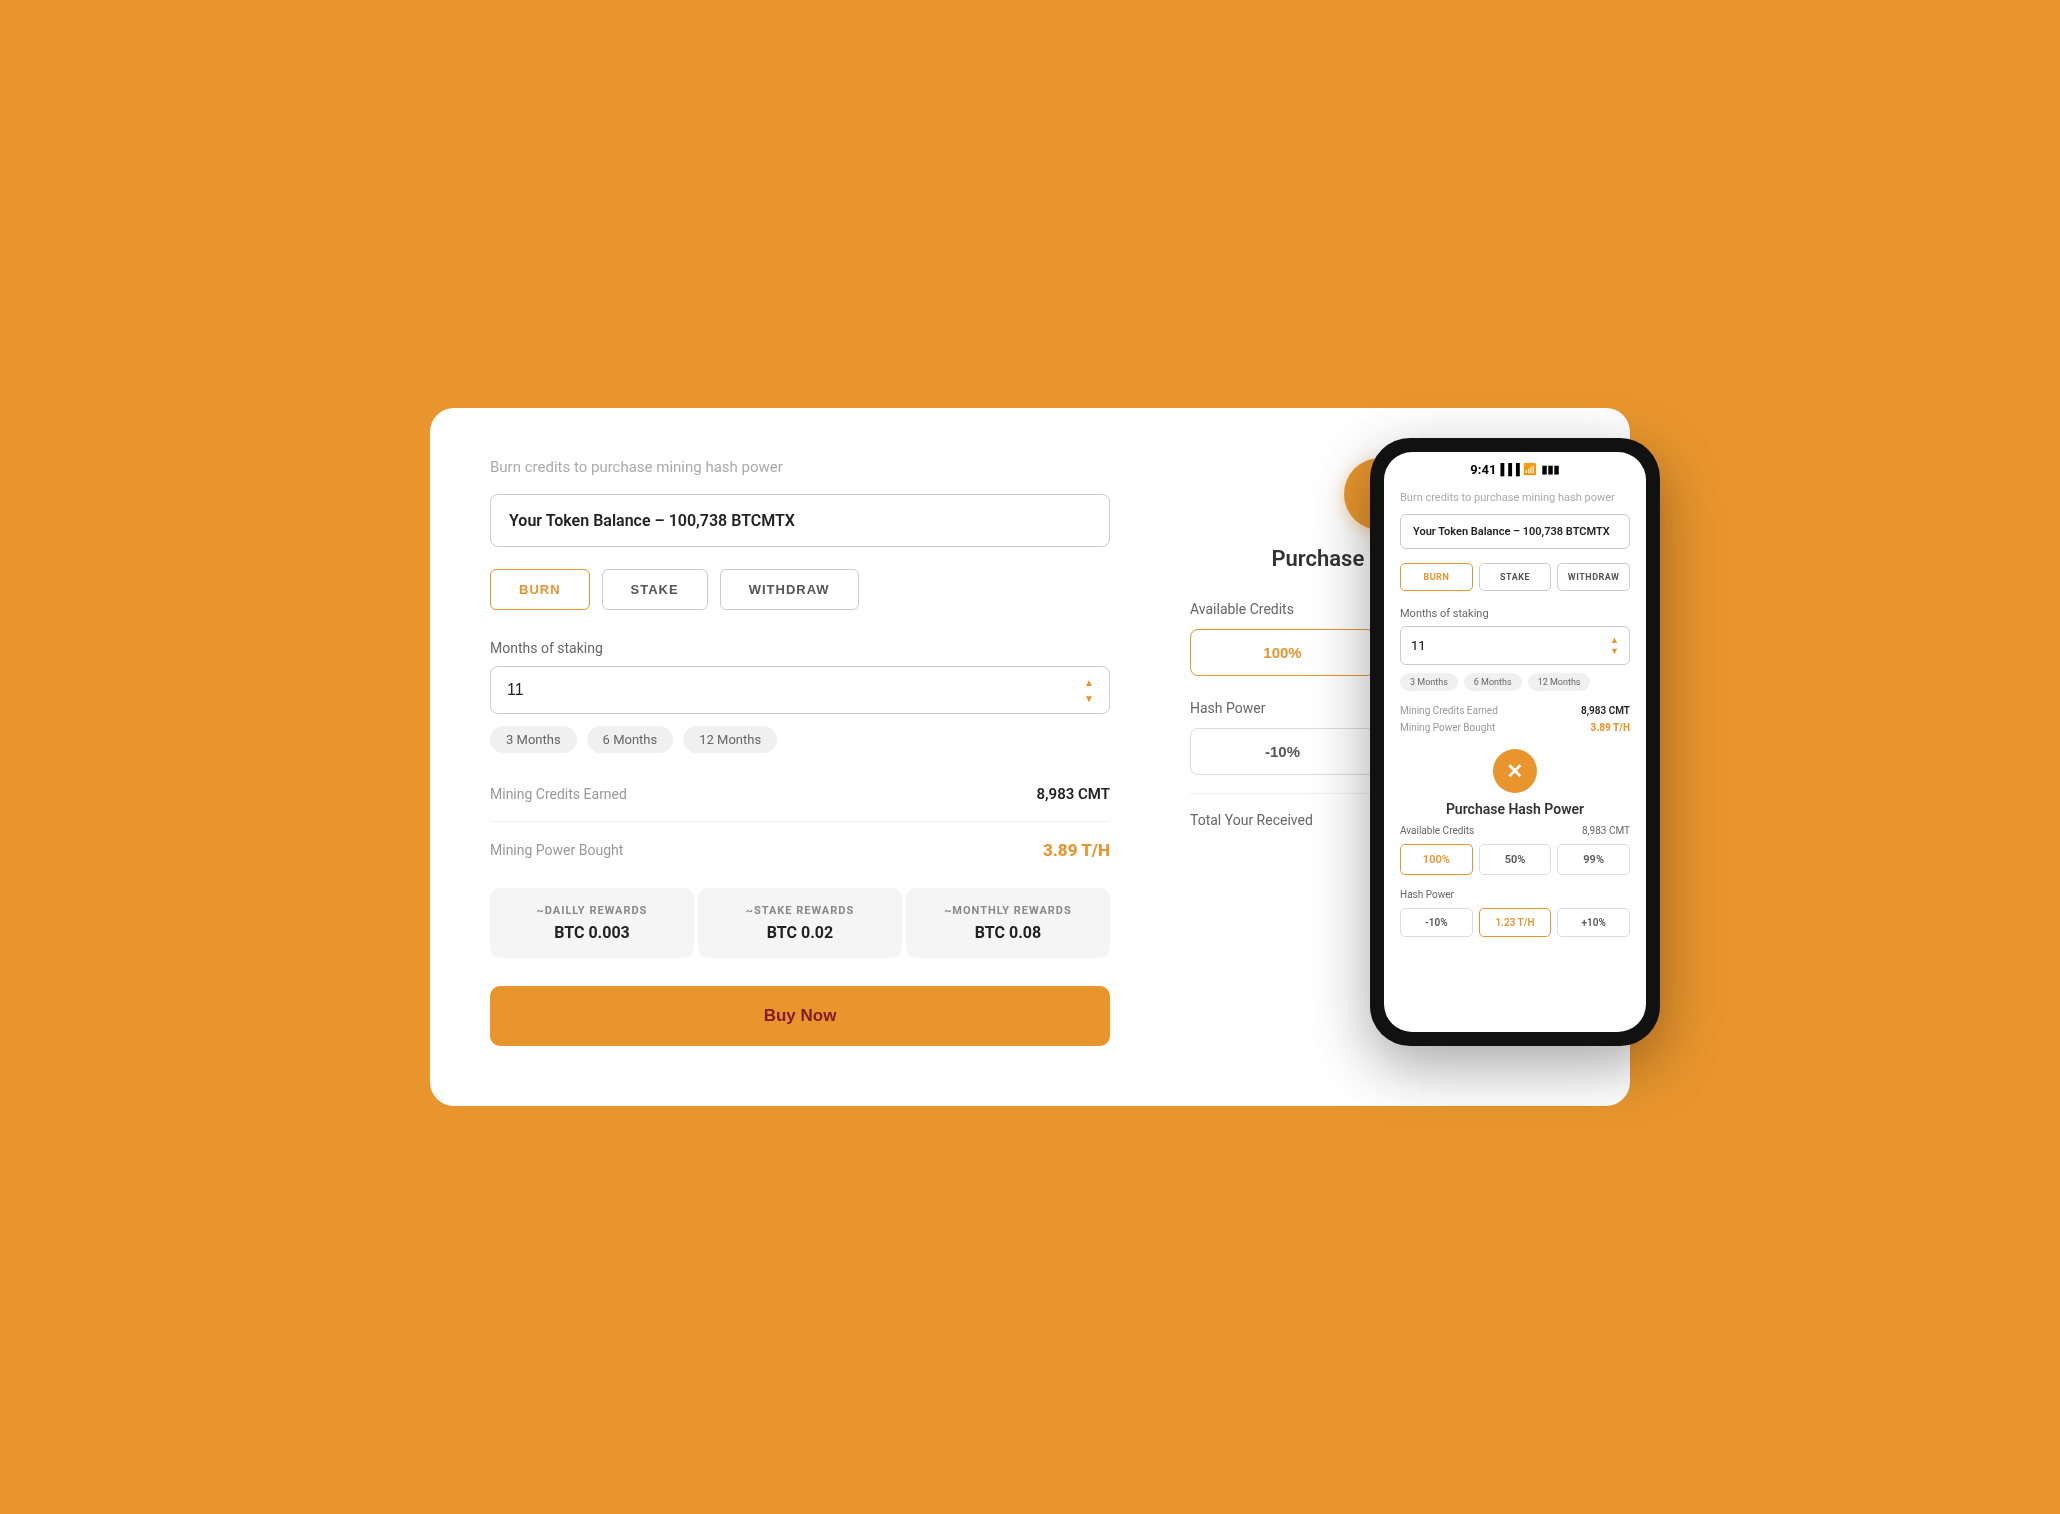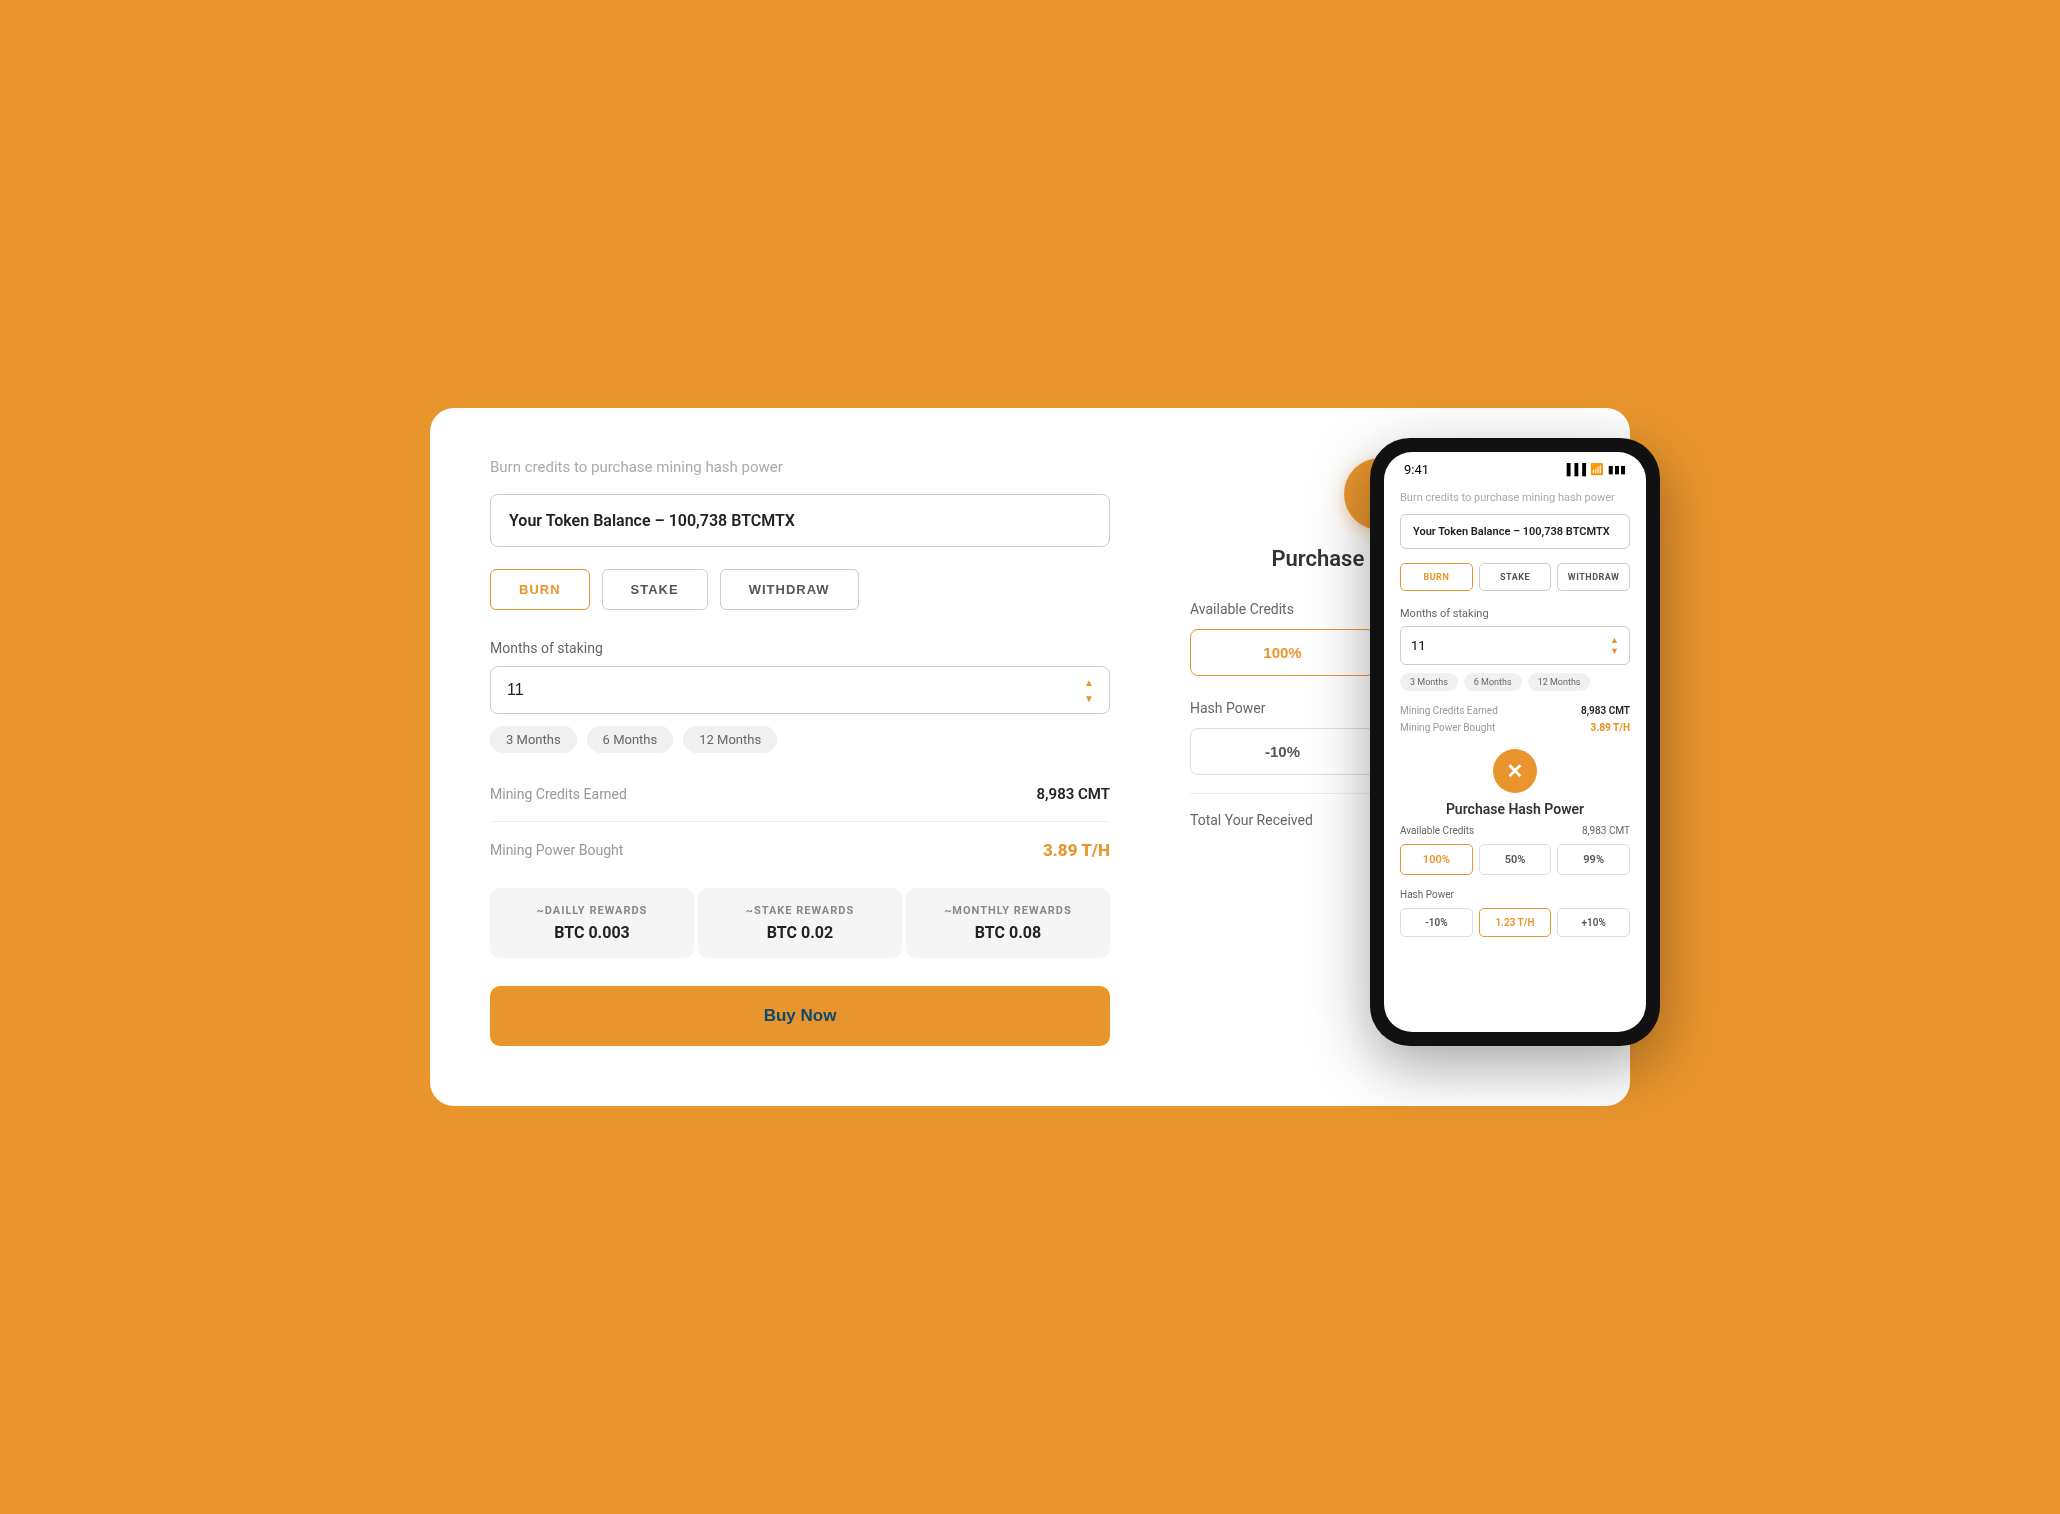--- a/index.html
+++ b/index.html
@@ -153,21 +153,21 @@
       margin-bottom: 6px;
     }
     .reward-value {
       font-size: 16px;
       font-weight: 700;
       color: #222;
     }
     .buy-btn {
       width: 100%;
       background: #E8952D;
-      color: #0c4a6e;
+      color: #7f1d1d;
       border: none;
       border-radius: 10px;
       padding: 20px;
       font-size: 17px;
       font-weight: 600;
       cursor: pointer;
     }
 
     
     .right-panel {
@@ -271,25 +271,25 @@
     }
     .phone-screen {
       background: white;
       border-radius: 28px;
       overflow: hidden;
       height: 580px;
       overflow-y: hidden;
     }
     .phone-status-bar {
       display: flex;
-      justify-content: space-between;
+      justify-content: center;
       align-items: center;
       padding: 10px 20px 4px 20px;
       font-size: 13px;
-      font-weight: 400;
+      font-weight: 700;
     }
     .phone-status-icons {
       display: flex;
       gap: 4px;
       align-items: center;
       font-size: 11px;
     }
     .phone-content {
       padding: 10px 16px;
       overflow-y: auto;

